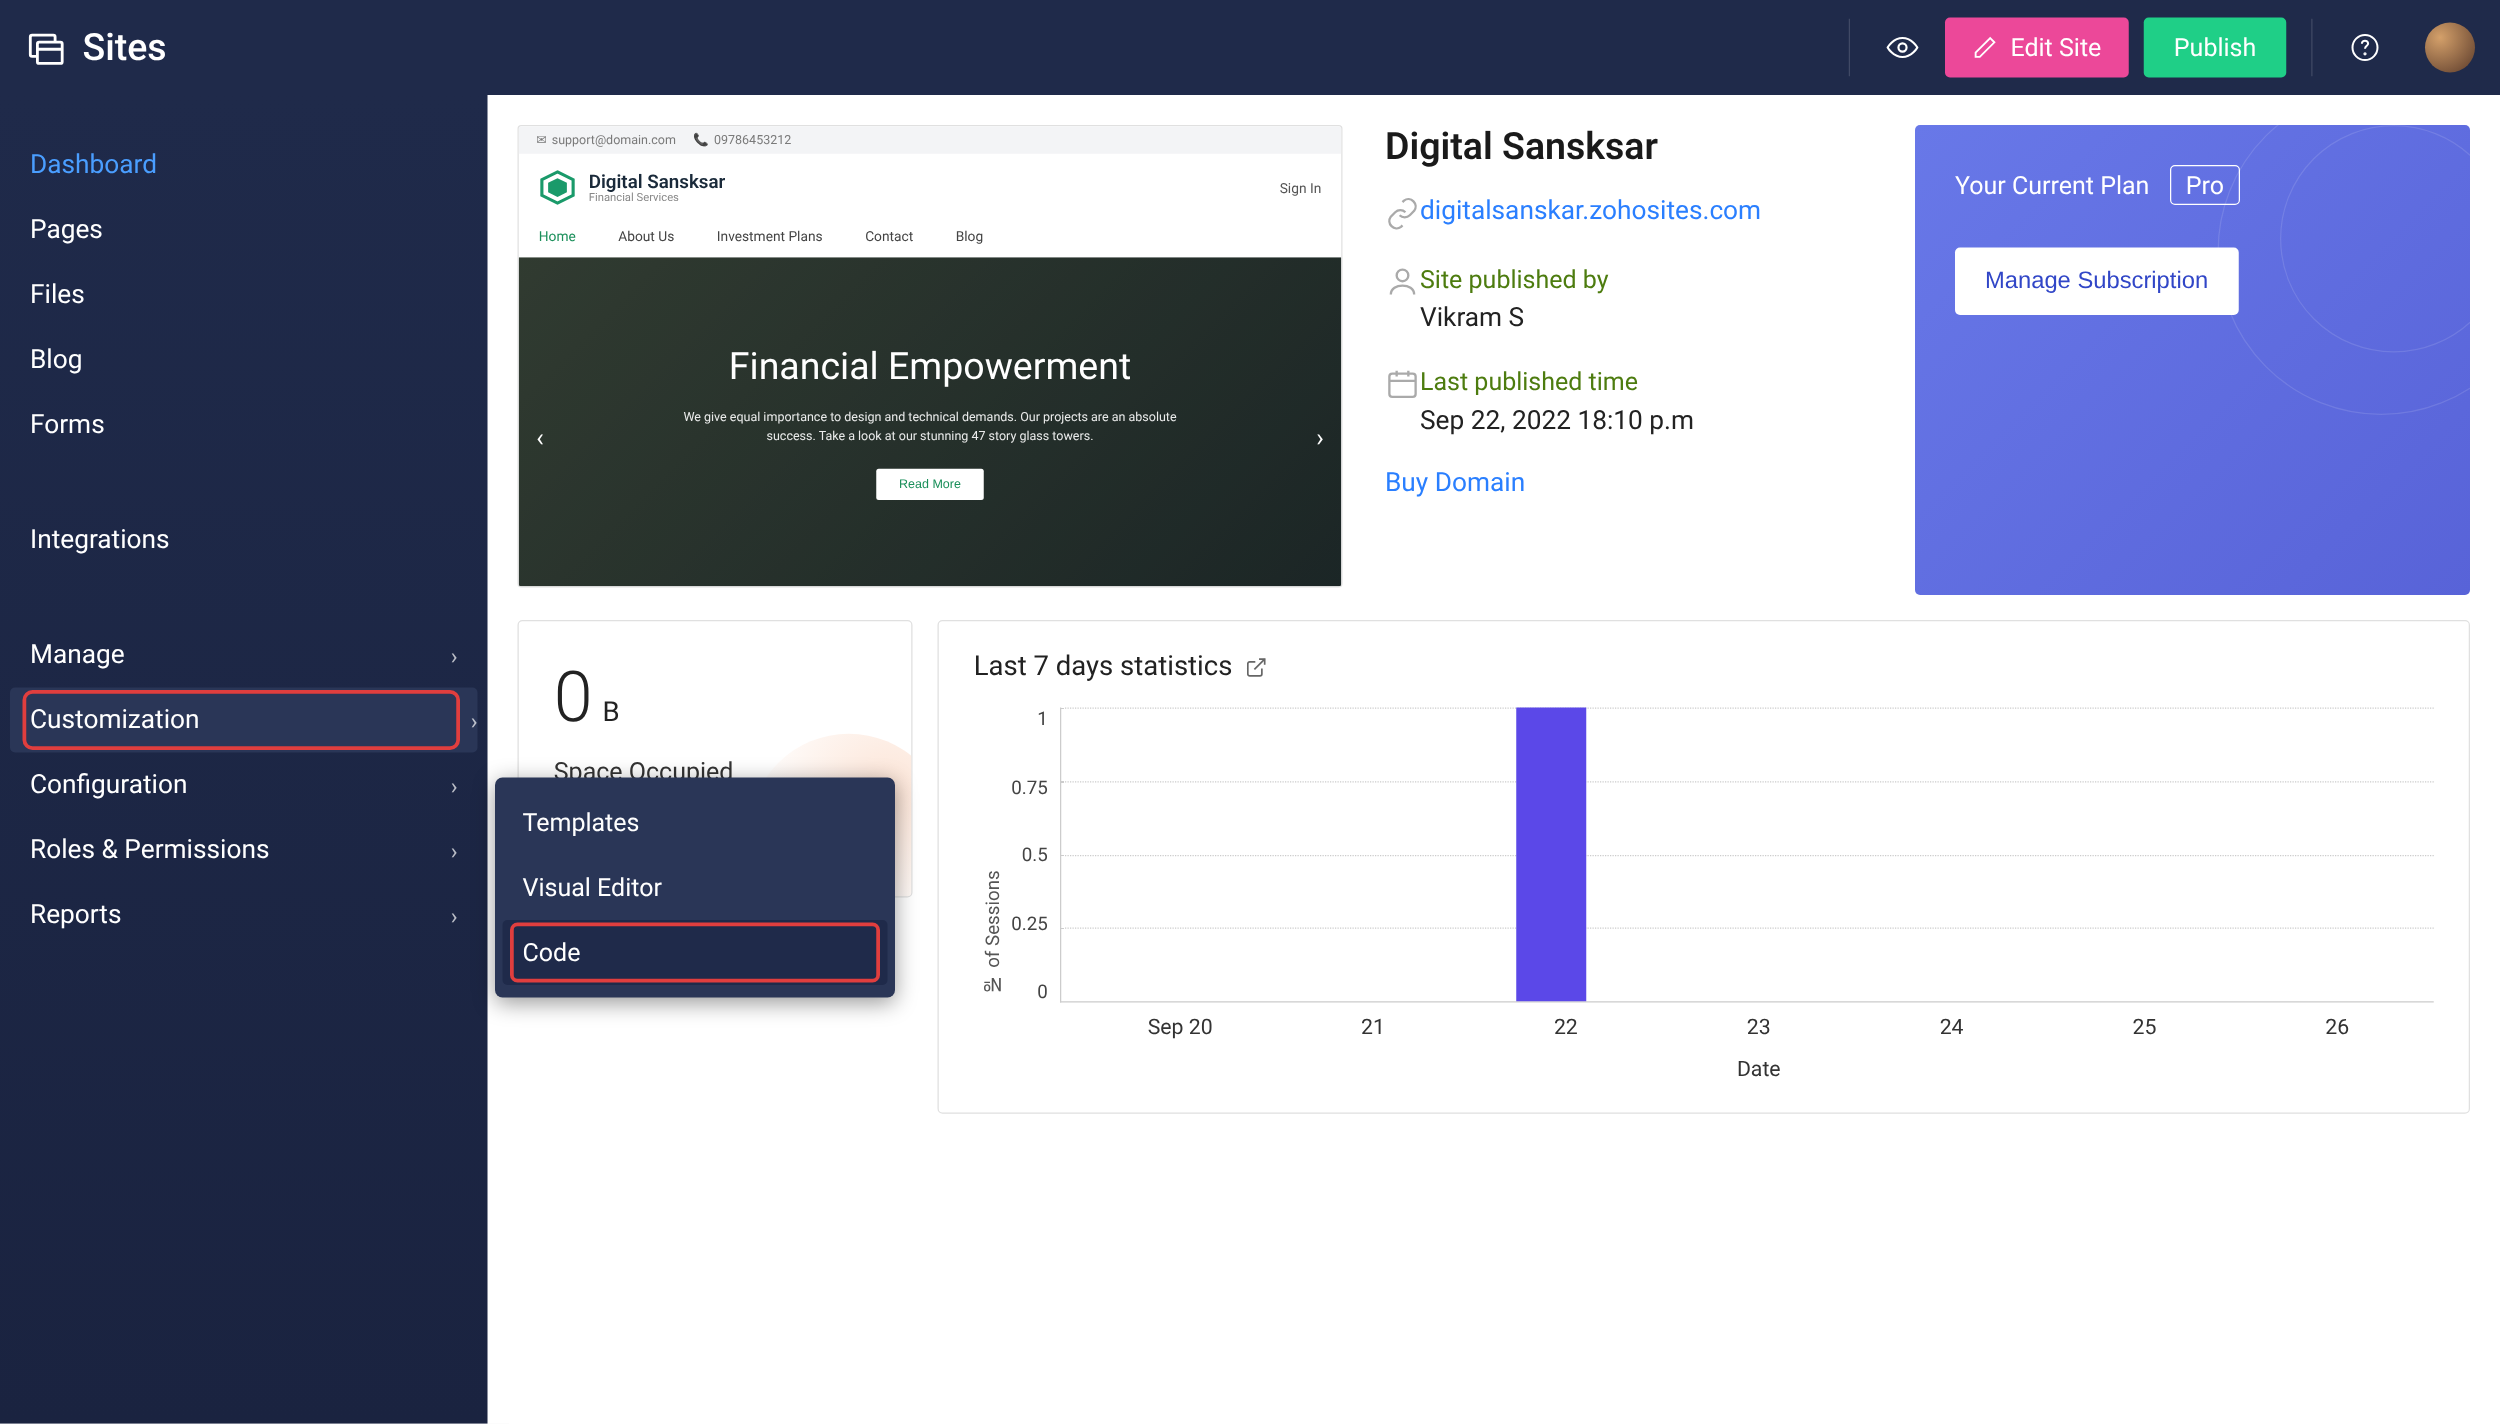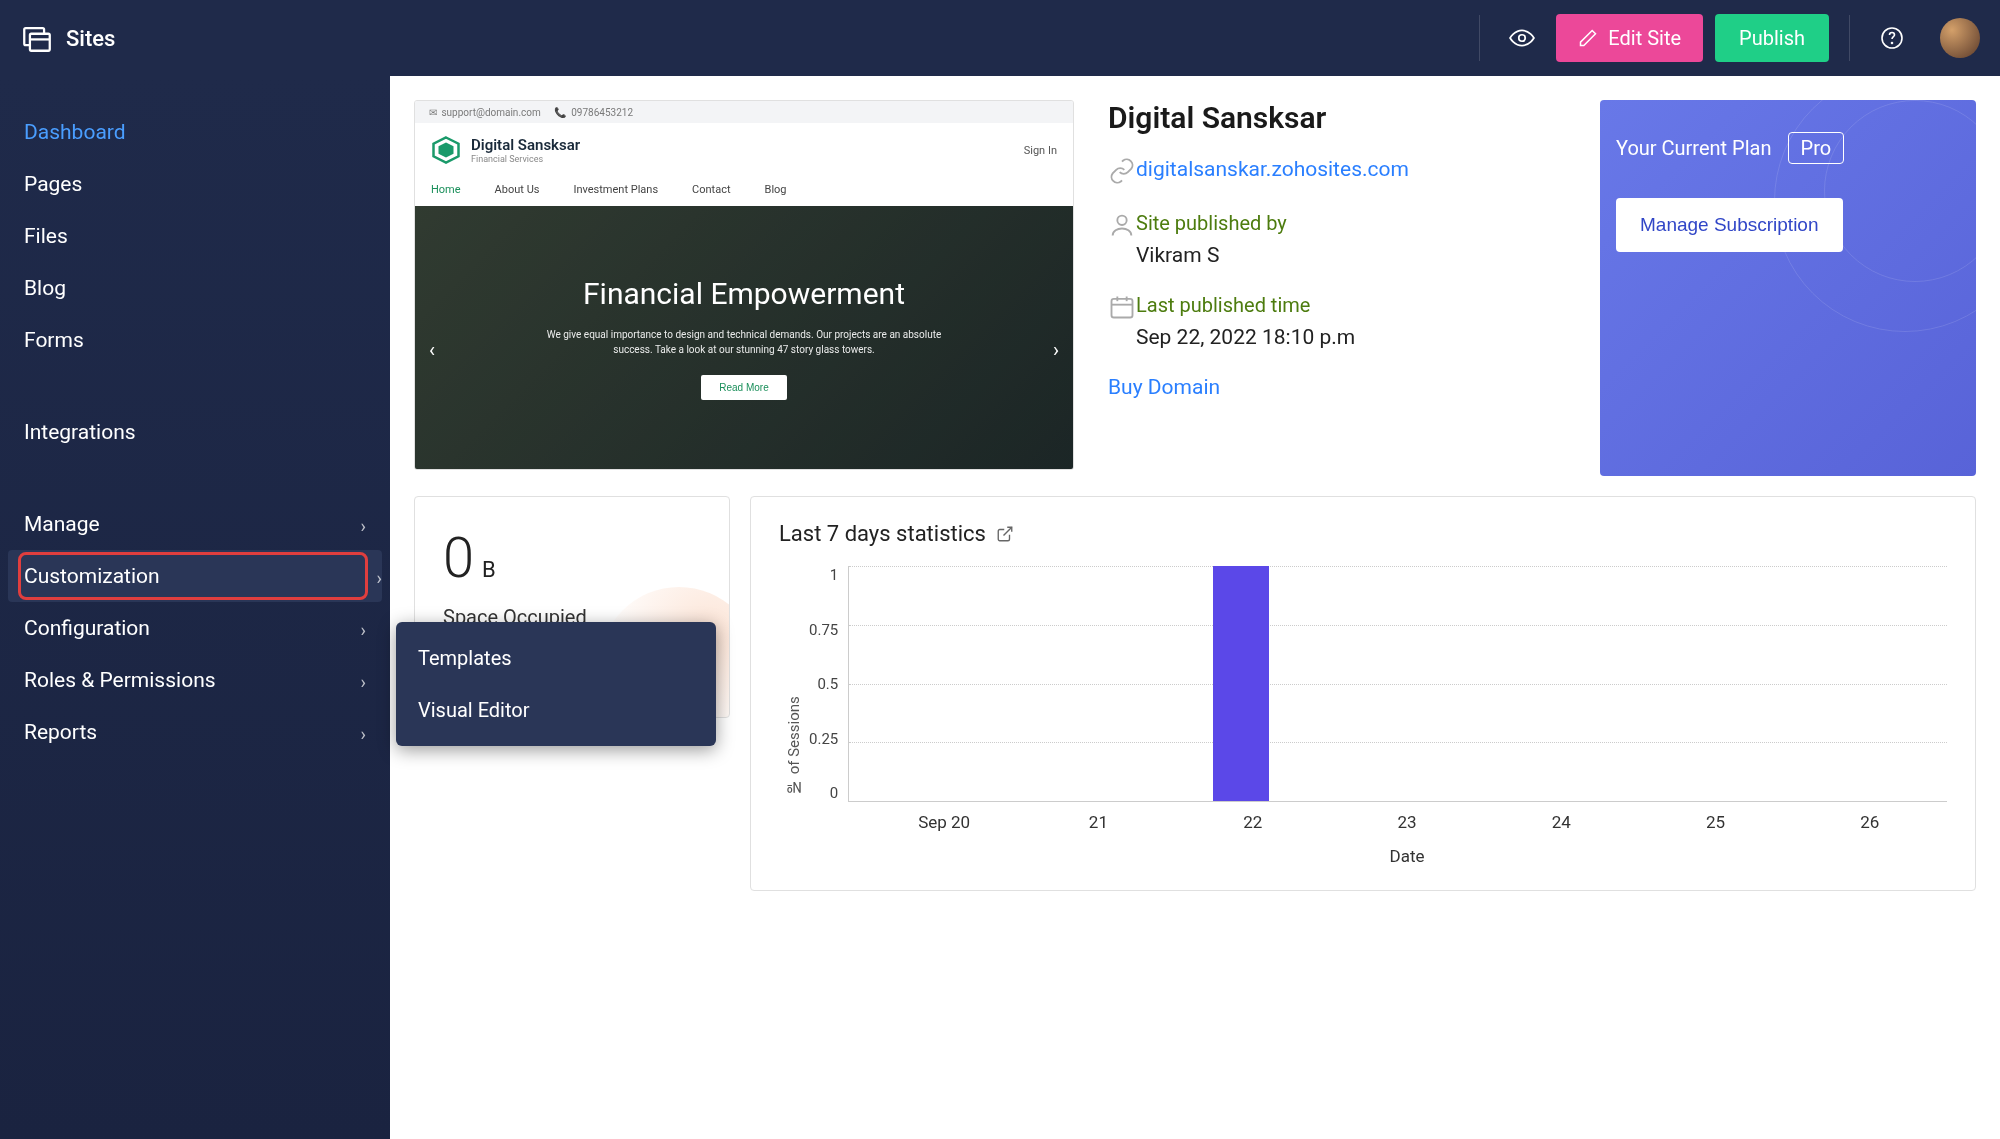--- a/index.html
+++ b/index.html
@@ -2,21 +2,21 @@
 <html><head>
 <meta charset="utf-8">
 <style>
   * { box-sizing: border-box; margin: 0; padding: 0; }
   body { font-family: -apple-system, BlinkMacSystemFont, "Segoe UI", Roboto, sans-serif; background: #f5f5f5; width: 2000px; height: 1139px; overflow: hidden; }
   
   
   .topbar { height: 76px; background: #1f2a4a; display: flex; align-items: center; padding: 0 20px; color: #fff; }
   .topbar-logo { display: flex; align-items: center; gap: 12px; }
   .topbar-logo svg { width: 34px; height: 34px; }
-  .topbar-title { font-size: 22px; font-weight: 500; }
+  .topbar-title { font-size: 30px; font-weight: 500; }
   .topbar-right { margin-left: auto; display: flex; align-items: center; gap: 12px; }
   .tb-divider { width: 1px; height: 46px; background: rgba(255,255,255,0.15); margin: 0 8px; }
   .tb-icon-btn { width: 44px; height: 44px; display: flex; align-items: center; justify-content: center; cursor: pointer; color: #fff; }
   .tb-edit { height: 48px; padding: 0 22px; background: #ec4899; border-radius: 4px; display: flex; align-items: center; gap: 10px; cursor: pointer; font-size: 20px; }
   .tb-publish { height: 48px; padding: 0 24px; background: #1fcf87; border-radius: 4px; display: flex; align-items: center; cursor: pointer; font-size: 20px; color: #fff; }
   .tb-avatar { width: 40px; height: 40px; border-radius: 50%; background: radial-gradient(circle at 30% 30%, #d4a06a, #5a3a2a); margin-left: 14px; }
   
   
   .content { display: flex; height: calc(100% - 76px); }
   
@@ -64,21 +64,21 @@
   .siteinfo { flex: 0 0 auto; }
   .siteinfo h1 { font-size: 30px; font-weight: 600; color: #1a1a1a; margin-bottom: 22px; }
   .si-row { display: flex; align-items: flex-start; margin-bottom: 26px; }
   .si-icon { width: 28px; height: 28px; color: #aaa; flex-shrink: 0; }
   .si-link { color: #2a7fff; font-size: 21px; }
   .si-label { color: #4d7c0f; font-size: 20px; margin-bottom: 8px; }
   .si-value { color: #222; font-size: 21px; }
   .si-buy { color: #2a7fff; font-size: 21px; cursor: pointer; }
   
   
-  .plan { width: 376px; height: 376px; background: linear-gradient(135deg, #6878e8 0%, #5863d8 100%); border-radius: 4px; padding: 32px 16px; color: #fff; position: relative; overflow: hidden; margin-left: auto; }
+  .plan { width: 444px; height: 376px; background: linear-gradient(135deg, #6878e8 0%, #5863d8 100%); border-radius: 4px; padding: 32px 32px; color: #fff; position: relative; overflow: hidden; margin-left: auto; }
   .plan::before { content:""; position:absolute; right:-60px; top:-30px; width:260px; height:260px; border:1px solid rgba(255,255,255,0.12); border-radius:50%; }
   .plan::after { content:""; position:absolute; right:-30px; top:0px; width:180px; height:180px; border:1px solid rgba(255,255,255,0.12); border-radius:50%; }
   .plan-top { display: flex; align-items: center; gap: 16px; margin-bottom: 34px; }
   .plan-top span { font-size: 20px; }
   .plan-badge { border: 1px solid #fff; border-radius: 4px; padding: 3px 12px; font-size: 17px; }
   .plan h3 { font-size: 29px; font-weight: 600; line-height: 1.3; margin-bottom: 34px; position: relative; z-index: 1; }
   .plan button { background: #fff; color: #3146c7; border: none; padding: 16px 24px; font-size: 19px; border-radius: 4px; cursor: pointer; position: relative; z-index: 1; }
   
   
   .row2 { display: flex; gap: 20px; }
@@ -187,20 +187,21 @@
         <span class="chev">›</span>
       </div>
     <div class="sb-item">
         <span>Reports</span>
         <span class="chev">›</span>
       </div>
 
     <div class="submenu">
       <div class="submenu-item"><span>Templates</span></div>
       <div class="submenu-item"><span>Visual Editor</span></div>
+      <div class="submenu-item bg highlight"><span>Code</span></div>
     </div>
   </div>
 
   <div class="main">
     <div class="row1">
 
       <div class="preview">
         <div class="pv-top">
           <span>✉ <span>support@domain.com</span></span>
           <span>📞 <span>09786453212</span></span>

